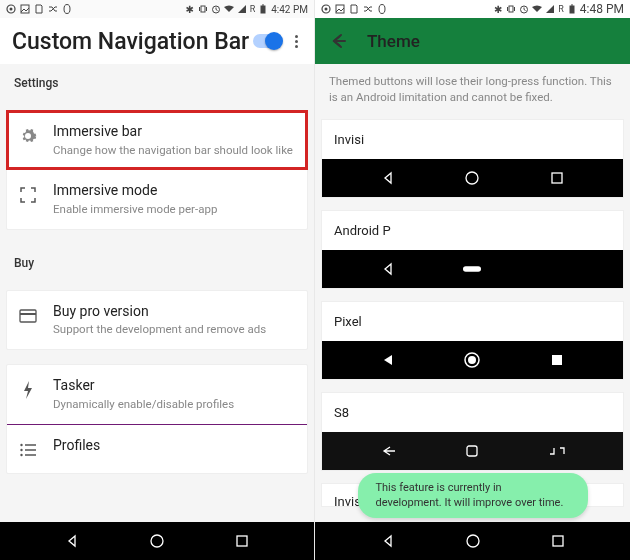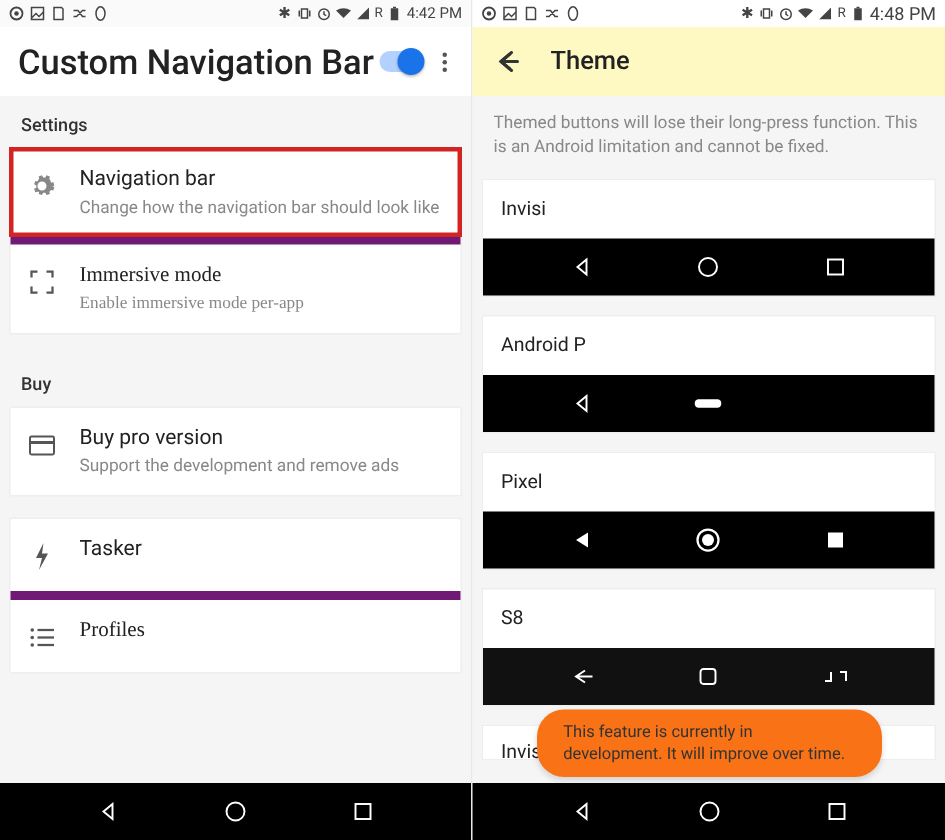--- a/index.html
+++ b/index.html
@@ -18,47 +18,47 @@
 
   
   .appbar { height: 46px; background: #fff; display: flex; align-items: center; padding: 0 12px; font-size: 23px; font-weight: 500; color: #222; }
   .appbar .title { flex: 1; }
   .appbar .switch { width: 28px; height: 14px; border-radius: 8px; background: #b3d1ff; position: relative; margin-right: 10px; }
   .appbar .switch::after { content: ''; position: absolute; right: -2px; top: -2px; width: 18px; height: 18px; border-radius: 50%; background: #1a73e8; box-shadow: 0 1px 2px rgba(0,0,0,.3); }
   .dots { display: flex; flex-direction: column; gap: 2px; padding: 4px; }
   .dots span { width: 3px; height: 3px; border-radius: 50%; background: #555; }
 
   
-  .appbar2 { height: 46px; background: #fef9c3; display: flex; align-items: center; padding: 0 12px; font-size: 17px; font-weight: 500; color: #222; }
+  .appbar2 { height: 46px; background: #15803d; display: flex; align-items: center; padding: 0 12px; font-size: 17px; font-weight: 500; color: #222; }
   .back-arrow { width: 20px; height: 20px; margin-right: 20px; display: flex; align-items: center; justify-content: center; }
 
   
   .content { flex: 1; overflow: hidden; padding: 0; }
-  .section-label { font-size: 12px; color: #333; font-weight: 500; padding: 12px 14px 8px; }
+  .section-label { font-size: 12px; color: #333; font-weight: 500; padding: 12px 14px 20px; }
   .card { background: #fff; margin: 0 6px 14px; border: 1px solid #eee; border-radius: 2px; }
   .row { display: flex; align-items: flex-start; padding: 12px 10px; gap: 14px; }
   .row.highlighted { outline: 3px solid #d32424; outline-offset: -2px; }
-  .row + .row { border-top: 6px solid #701a75; font-family: Liberation Serif, serif; }
+  .row + .row { border-top: 1px solid #701a75; }
   .row-icon { width: 22px; height: 22px; flex: none; display: flex; align-items: center; justify-content: center; color: #555; margin-top: 2px; }
   .row-text { flex: 1; }
   .row-title { font-size: 14px; color: #222; line-height: 1.25; }
   .row-sub { font-size: 11.5px; color: #888; line-height: 1.3; margin-top: 2px; }
 
   
   .warning { font-size: 11.5px; color: #888; padding: 10px 14px 14px; line-height: 1.35; }
 
   
   .theme-card { background: #fff; margin: 0 6px 12px; border: 1px solid #eee; }
   .theme-head { padding: 12px 12px; font-size: 13px; color: #222; }
   .navbar-preview { height: 38px; background: #000; display: flex; align-items: center; justify-content: space-around; padding: 0 24px; }
   .theme-card.s8 .navbar-preview { background: #111; }
   .nav-btn { width: 18px; height: 18px; display: flex; align-items: center; justify-content: center; color: #fff; }
 
   
-  .toast { position: absolute; bottom: 42px; left: 50%; transform: translateX(-50%); background: #f97316; border-radius: 18px; padding: 8px 18px; font-size: 11px; color: #333; width: 230px; line-height: 1.3; box-shadow: 0 2px 4px rgba(0,0,0,.15); }
+  .toast { position: absolute; bottom: 42px; left: 50%; transform: translateX(-50%); background: #86efac; border-radius: 18px; padding: 8px 18px; font-size: 11px; color: #333; width: 230px; line-height: 1.3; box-shadow: 0 2px 4px rgba(0,0,0,.15); }
 
   
   .sysnav { height: 38px; background: #000; display: flex; align-items: center; justify-content: space-around; padding: 0 30px; margin-top: auto; }
   .sysnav .nav-btn { color: #fff; }
 
   
   .partial { background: #fff; margin: 0 6px 0; border: 1px solid #eee; padding: 10px 12px 0; height: 24px; overflow: hidden; font-size: 13px; color: #222; }
 
   svg { display: block; }
 </style>
@@ -147,21 +147,21 @@
     <div class="content">
       <div class="section-label">Settings</div>
       <div class="card">
         <div class="row highlighted">
           <div class="row-icon">
               <svg width="18" height="18" viewBox="0 0 24 24">
                 <path fill="#555" d="M12 8a4 4 0 100 8 4 4 0 000-8zm9 4l2 1-1 3-2-.5a8 8 0 01-1.5 1.5l.5 2-3 1-1-2a8 8 0 01-2 0l-1 2-3-1 .5-2A8 8 0 018 17l-2 .5-1-3 2-1a8 8 0 010-2l-2-1 1-3 2 .5A8 8 0 019.5 5.5L9 3.5l3-1 1 2a8 8 0 012 0l1-2 3 1-.5 2A8 8 0 0120 9l2-.5 1 3-2 1a8 8 0 010 2z" opacity=".7"></path>
               </svg>
             </div>
           <div class="row-text">
-            <div class="row-title">Navigation bar</div>
+            <div class="row-title">Immersive bar</div>
             <div class="row-sub">Change how the navigation bar should look like</div>
           </div>
         </div>
         <div class="row">
           <div class="row-icon">
               <svg width="16" height="16" viewBox="0 0 16 16">
                 <path d="M1 5 L1 1 L5 1 M11 1 L15 1 L15 5 M15 11 L15 15 L11 15 M5 15 L1 15 L1 11" fill="none" stroke="#555" stroke-width="1.5"></path>
               </svg>
             </div>
           <div class="row-text">
@@ -189,20 +189,21 @@
 
       <div class="card">
         <div class="row">
           <div class="row-icon">
               <svg width="12" height="18" viewBox="0 0 12 18">
                 <path d="M7 0 L2 10 L6 10 L4 18 L10 7 L6 7 Z" fill="#555"></path>
               </svg>
             </div>
           <div class="row-text">
             <div class="row-title">Tasker</div>
+            <div class="row-sub">Dynamically enable/disable profiles</div>
           </div>
         </div>
         <div class="row">
           <div class="row-icon">
               <svg width="16" height="14" viewBox="0 0 16 14">
                 <line x1="5" y1="2" x2="16" y2="2" stroke="#555" stroke-width="1.5"></line>
                 <line x1="5" y1="7" x2="16" y2="7" stroke="#555" stroke-width="1.5"></line>
                 <line x1="5" y1="12" x2="16" y2="12" stroke="#555" stroke-width="1.5"></line>
                 <circle cx="1.5" cy="2" r="1.2" fill="#555"></circle>
                 <circle cx="1.5" cy="7" r="1.2" fill="#555"></circle>

